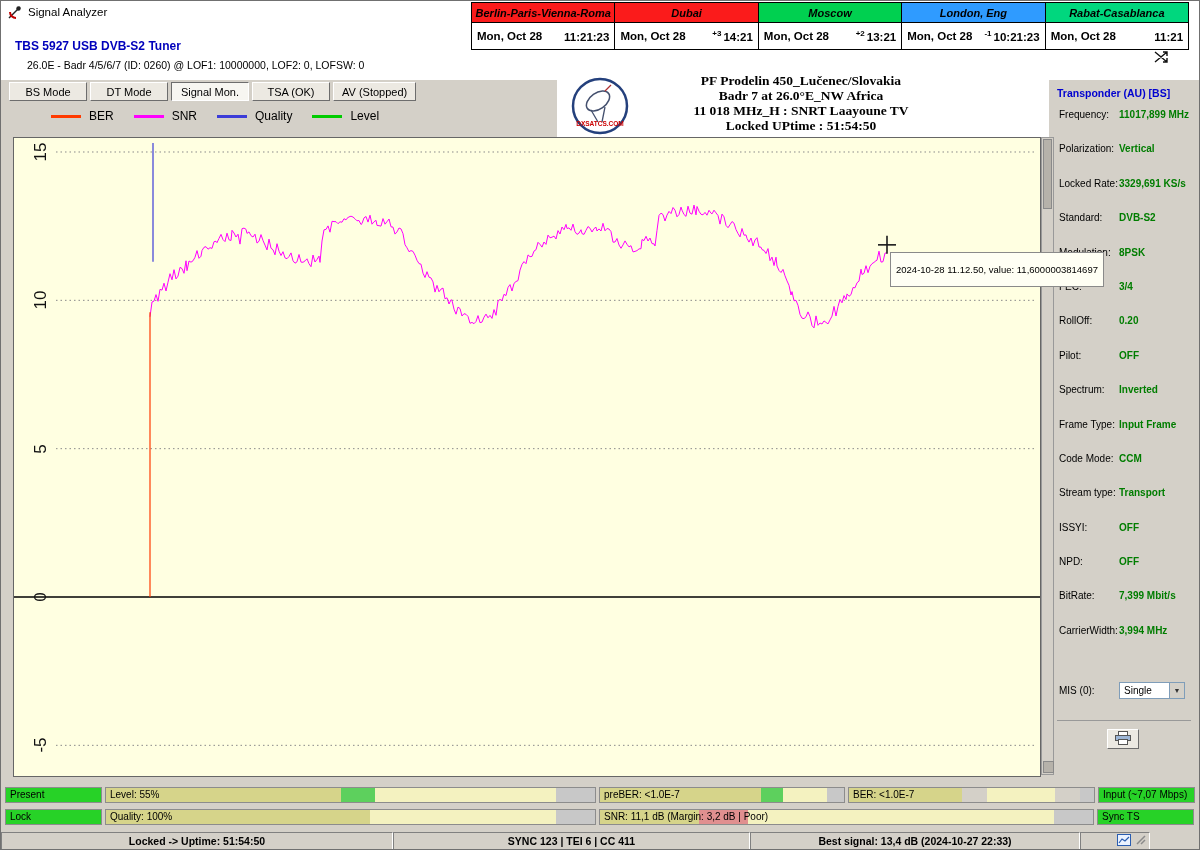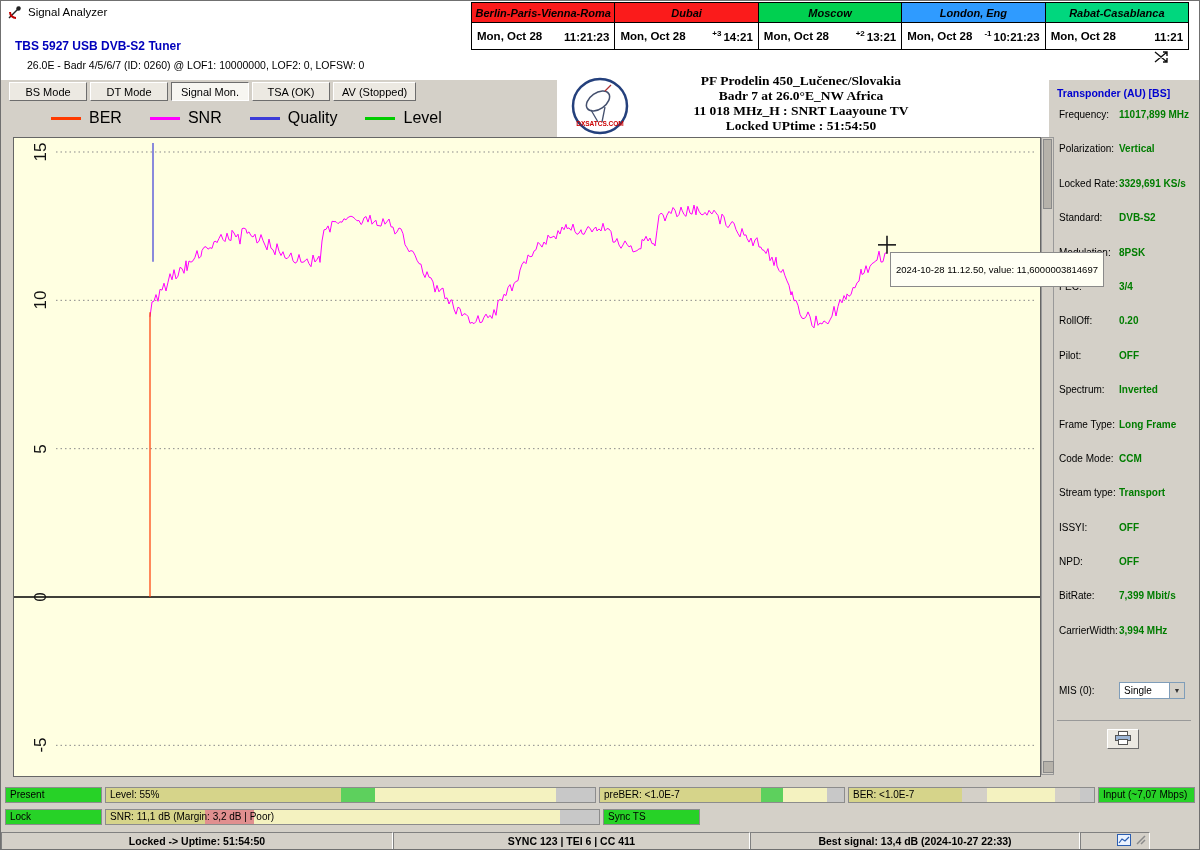--- a/index.html
+++ b/index.html
@@ -28,21 +28,21 @@
   .tabs{position:absolute;left:8px;top:81px;display:flex;z-index:3;}
   .tab{height:19px;min-width:78px;margin-right:3px;padding:0 8px;font-size:11px;font-family:inherit;cursor:pointer;
        background:#ece9e2;border:1px solid;border-color:#ffffff #6d6d6d #6d6d6d #ffffff;}
   .tab.active{background:#f7f6f1;border-color:#6d6d6d #ffffff #ffffff #6d6d6d;}
   
   .cheader{position:absolute;left:598px;top:72px;width:404px;text-align:center;z-index:4;
            font-family:"Liberation Serif","DejaVu Serif",serif;font-weight:bold;font-size:13.5px;line-height:15px;}
   
   .logo{position:absolute;left:570px;top:76px;width:58px;height:58px;z-index:4;}
   
-  .legend{position:absolute;left:50px;top:108px;display:flex;align-items:flex-start;gap:28px;font-size:16px;z-index:3;}
+  .legend{position:absolute;left:50px;top:108px;display:flex;align-items:flex-start;gap:20px;font-size:12px;z-index:3;}
   .legend .item{display:flex;align-items:center;gap:8px;}
   .legend .swatch{display:inline-block;width:30px;height:3px;}
   
   .chart{position:absolute;left:12px;top:136px;width:1026px;height:638px;background:#ffffe1;border:1px solid #666;}
   .chart svg{position:absolute;left:0;top:0;}
   #ylabels{position:absolute;left:0;top:0;width:100%;height:100%;pointer-events:none;}
   .ytick{position:absolute;left:14px;width:26px;height:20px;text-align:center;font-size:17px;color:#111;
          transform:rotate(-90deg);}
   .vscroll{position:absolute;left:1040px;top:136px;width:13px;height:638px;background:#d4d0c8;border:1px solid #999;box-sizing:border-box;}
   .vthumb{margin:1px;height:68px;background:#b6b2aa;border:1px solid #8a8a8a;}
@@ -253,21 +253,21 @@
         <div class="trow">
           <span class="tlabel">Pilot:</span>
           <span class="tvalue">OFF</span>
         </div>
         <div class="trow">
           <span class="tlabel">Spectrum:</span>
           <span class="tvalue">Inverted</span>
         </div>
         <div class="trow">
           <span class="tlabel">Frame Type:</span>
-          <span class="tvalue">Long Frame</span>
+          <span class="tvalue">Input Frame</span>
         </div>
         <div class="trow">
           <span class="tlabel">Code Mode:</span>
           <span class="tvalue">CCM</span>
         </div>
         <div class="trow">
           <span class="tlabel">Stream type:</span>
           <span class="tvalue">Transport</span>
         </div>
         <div class="trow">
@@ -330,20 +330,26 @@
         <div class="seg" style="width: 7%; background: rgb(200, 200, 200);"></div>
         <span class="mlabel">BER: &lt;1.0E-7</span>
       </div>
       <div class="meter" style="width: 97px; background: rgb(39, 210, 39);">
         <span class="mlabel">Input (~7,07 Mbps)</span>
       </div>
     </div>
   <div class="mrow" id="meters2">
       <div class="meter" style="width: 97px; background: rgb(39, 210, 39);">
         <span class="mlabel">Lock</span>
+      </div>
+      <div class="meter" style="width: 491px;">
+        <div class="seg" style="width: 54%; background: rgb(214, 212, 138);"></div>
+        <div class="seg" style="width: 38%; background: rgb(244, 242, 192);"></div>
+        <div class="seg" style="width: 8%; background: rgb(200, 200, 200);"></div>
+        <span class="mlabel">Quality: 100%</span>
       </div>
       <div class="meter" style="width: 495px;">
         <div class="seg" style="width: 20%; background: rgb(214, 212, 138);"></div>
         <div class="seg" style="width: 10%; background: rgb(224, 143, 143);"></div>
         <div class="seg" style="width: 62%; background: rgb(244, 242, 192);"></div>
         <div class="seg" style="width: 8%; background: rgb(200, 200, 200);"></div>
         <span class="mlabel">SNR: 11,1 dB (Margin: 3,2 dB | Poor)</span>
       </div>
       <div class="meter" style="width: 97px; background: rgb(39, 210, 39);">
         <span class="mlabel">Sync TS</span>

